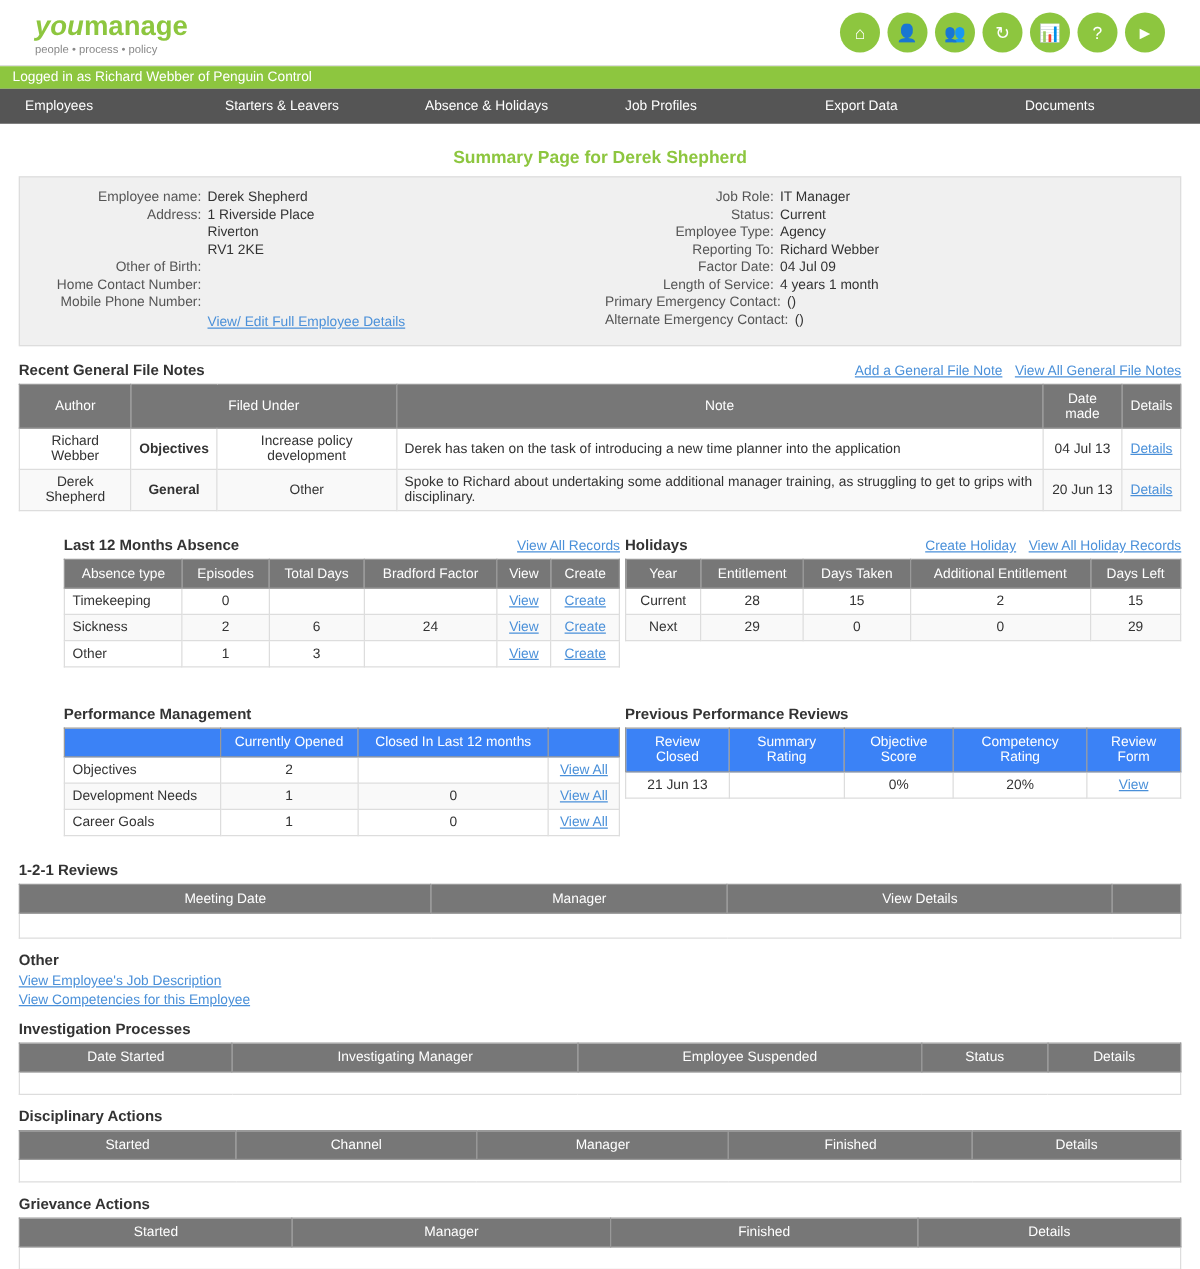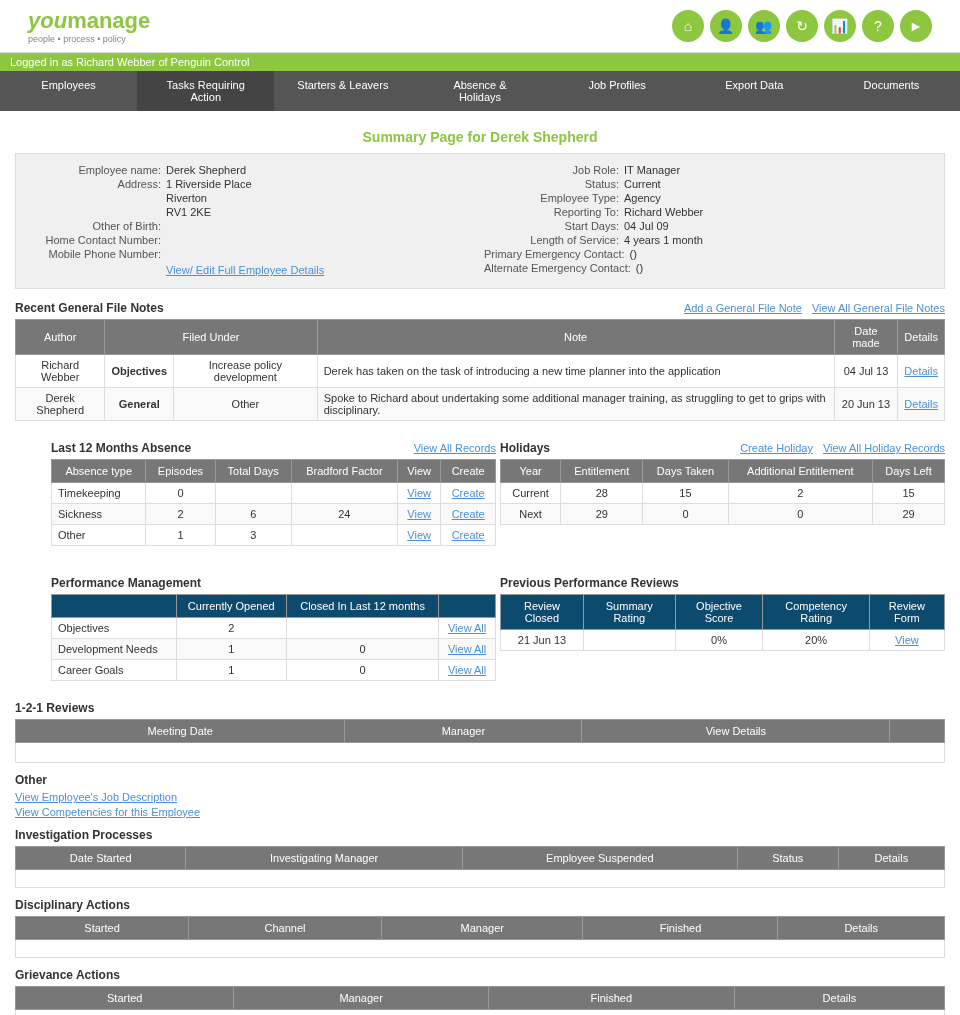--- a/index.html
+++ b/index.html
@@ -8,21 +8,21 @@
     
     #header { background: #fff; padding: 8px 28px; display: flex; align-items: center; justify-content: space-between; border-bottom: 1px solid #ddd; }
     #nav-icons { display: flex; gap: 6px; }
     .nav-icon { width: 32px; height: 32px; border-radius: 50%; background: #8dc63f; display: flex; align-items: center; justify-content: center; color: white; font-size: 14px; cursor: pointer; }
 
     
     #login-bar { background: #8dc63f; color: white; padding: 3px 10px; font-size: 11px; }
 
     
     #nav-menu { background: #555; display: flex; }
-    .nav-item { color: white; padding: 8px 20px; cursor: pointer; font-size: 11px; text-align: center; flex: 1; }
+    .nav-item { color: white; padding: 8px 20px; cursor: pointer; font-size: 11px; text-align: left; flex: 1; }
     .nav-item.active { background: #444; }
 
     
     #main { padding: 10px 15px; }
 
     
     .page-title { text-align: center; color: #8dc63f; font-size: 14px; font-weight: bold; margin: 8px 0; }
 
     
     .info-box { background: #f0f0f0; border: 1px solid #ddd; padding: 10px; margin-bottom: 12px; display: flex; gap: 8px; }
@@ -46,21 +46,21 @@
     tbody tr:nth-child(even) { background: #f9f9f9; }
     tbody td { padding: 4px 6px; border: 1px solid #ddd; text-align: center; color: #333; }
     tbody td.left { text-align: left; }
     .tbl-link { color: #4a90d9; text-decoration: underline; cursor: pointer; }
 
     
     .two-col { display: flex; gap: 4px; margin-bottom: 10px; margin-left: 36px; }
     .two-col > div { flex: 1; }
 
     
-    .perf-table thead tr { background: #0c4a6e; }
+    .perf-table thead tr { background: #3b82f6; }
 
     
     .other-links { margin: 4px 0; }
     .other-links a { color: #4a90d9; text-decoration: underline; cursor: pointer; display: block; margin-bottom: 3px; }
   </style>
 </head>
 <body>
 
 <div id="header">
   <div>
@@ -77,22 +77,20 @@
     <div class="nav-icon">►</div>
   </div>
 </div>
 
 <div id="login-bar">
   <span>Logged in as Richard Webber of Penguin Control</span>
 </div>
 
 <div id="nav-menu">
   <div class="nav-item">Employees</div>
-  <div class="nav-item active" style="white-space:pre-line;">Tasks Requiring
-Action</div>
   <div class="nav-item">Starters &amp; Leavers</div>
   <div class="nav-item">Absence &amp; Holidays</div>
   <div class="nav-item">Job Profiles</div>
   <div class="nav-item">Export Data</div>
   <div class="nav-item">Documents</div>
 </div>
 
 <div id="main">
 
   <div class="page-title">Summary Page for Derek Shepherd</div>
@@ -143,21 +141,21 @@
         </div>
       <div class="info-row">
           <span class="info-label">Employee Type:</span>
           <span class="info-value">Agency</span>
         </div>
       <div class="info-row">
           <span class="info-label">Reporting To:</span>
           <span class="info-value">Richard Webber</span>
         </div>
       <div class="info-row">
-          <span class="info-label">Start Days:</span>
+          <span class="info-label">Factor Date:</span>
           <span class="info-value">04 Jul 09</span>
         </div>
       <div class="info-row">
           <span class="info-label">Length of Service:</span>
           <span class="info-value">4 years 1 month</span>
         </div>
       <div class="info-row">
           <span class="info-label">Primary Emergency Contact:</span>
           <span class="info-value">()</span>
         </div>

